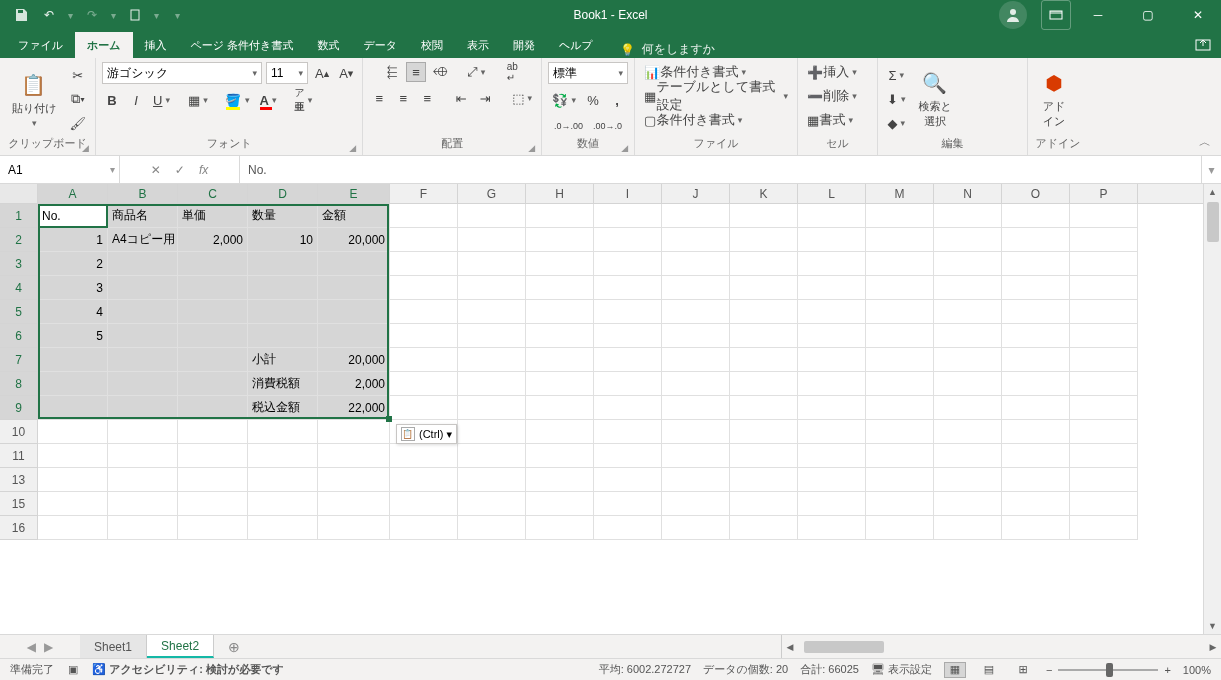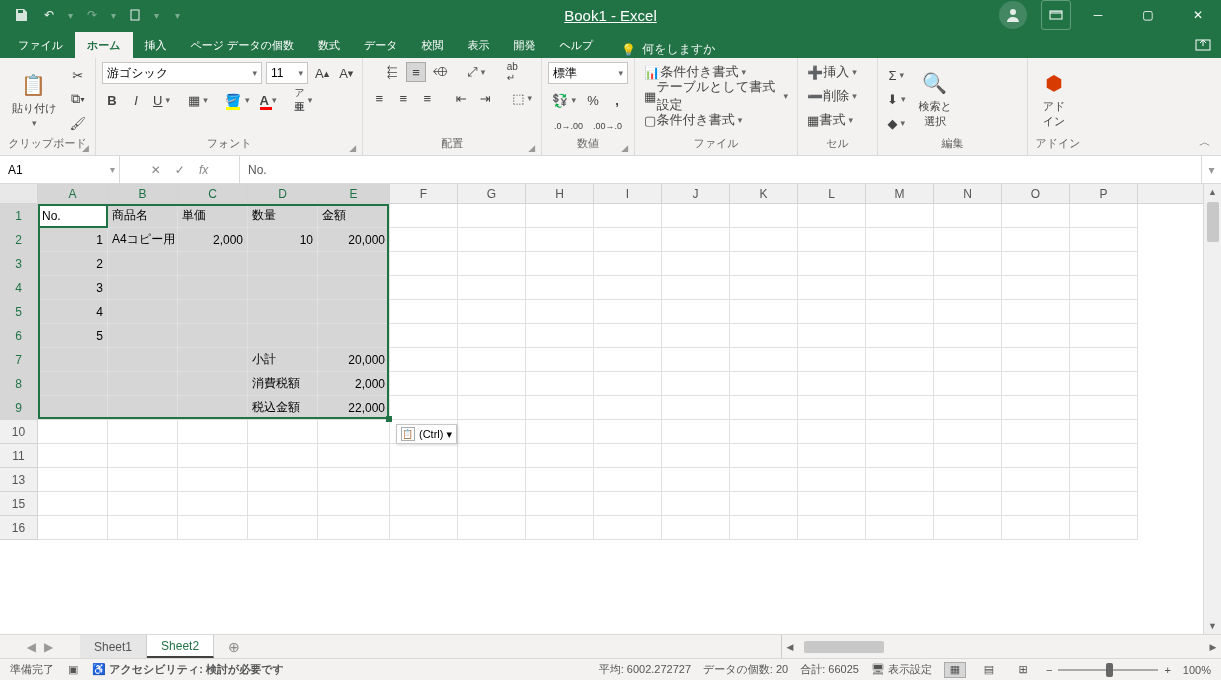--- a/index.html
+++ b/index.html
@@ -3,21 +3,21 @@
 <meta charset="utf-8">
 <style>
 * { margin: 0; padding: 0; box-sizing: border-box; font-family: "Yu Gothic UI", "Meiryo", sans-serif; }
 body { width: 1221px; height: 680px; background: #fff; font-size: 12px; overflow: hidden; display: flex; flex-direction: column; }
 
 
 .titlebar { background: #217346; height: 30px; display: flex; align-items: center; color: #fff; position: relative; }
 .titlebar .qat { display: flex; align-items: center; gap: 10px; padding-left: 12px; }
 .titlebar .qat-btn { width: 18px; height: 18px; display: flex; align-items: center; justify-content: center; cursor: pointer; opacity: .9; }
 .titlebar .qat-sep { opacity: .4; font-size: 10px; }
-.titlebar .title { position: absolute; left: 50%; transform: translateX(-50%); font-size: 15px; text-decoration: underline; }
+.titlebar .title { position: absolute; left: 50%; transform: translateX(-50%); font-size: 12px; }
 .titlebar .right { margin-left: auto; display: flex; align-items: center; gap: 4px; }
 .titlebar .win-btn { width: 46px; height: 30px; display: flex; align-items: center; justify-content: center; cursor: pointer; }
 .titlebar .user { width: 28px; height: 28px; border-radius: 50%; background: rgba(255,255,255,.15); display: flex; align-items: center; justify-content: center; margin-right: 10px; }
 .titlebar .ribbon-opt { width: 30px; height: 30px; border:1px solid rgba(255,255,255,.3); display:flex;align-items:center;justify-content:center;border-radius:3px;}
 
 
 .tabbar { background: #217346; height: 28px; display: flex; align-items: flex-end; color: #fff; padding-left: 6px; position: relative; }
 .tabbar .tab { padding: 6px 12px 5px; font-size: 11px; cursor: pointer; }
 .tabbar .tab.active { background: #f3f2f1; color: #217346; font-weight: 600; }
 .tabbar .tell { margin-left: 16px; display: flex; align-items: center; gap: 6px; font-size: 12px; opacity: .9; }
@@ -66,21 +66,21 @@
 
 .vscroll { width: 18px; background: #f0f0f0; border-left: 1px solid #d9d9d9; display:flex;flex-direction:column;align-items:center; }
 .vscroll .arr{height:16px;width:100%;display:flex;align-items:center;justify-content:center;color:#666;font-size:9px;cursor:pointer;}
 .vscroll .thumb{width:12px;background:#c8c8c8;border-radius:2px;height:40px;margin-top:2px;}
 
 
 .sheettabs { height: 24px; border-top: 1px solid #d9d9d9; display: flex; align-items: stretch; background: #f3f2f1; font-size: 12px; }
 .sheettabs .nav { width: 80px; display: flex; align-items: center; justify-content: center; gap: 8px; color: #999; }
 .sheettabs .nav span{cursor:pointer;}
 .stab { padding: 4px 14px; border-right: 1px solid #ccc; background: #e6e6e6; cursor: pointer; color:#555; display:flex;align-items:center;}
-.stab.active { background: #fff; border-bottom: 2px solid #404040; color:#217346; font-weight:500;}
+.stab.active { background: #fff; border-bottom: 2px solid #14b8a6; color:#217346; font-weight:500;}
 .stab.add { background: transparent; border: none; color: #888; font-size:14px;}
 .hscroll { flex: 1; display: flex; align-items: center; border-left:1px solid #ccc; position:relative; }
 .hscroll .thumb { height: 12px; width: 80px; background:#c8c8c8; margin-left:6px; border-radius:2px;}
 .hscroll .arr{width:16px;display:flex;align-items:center;justify-content:center;color:#666;font-size:9px;cursor:pointer;}
 
 .status { height: 22px; background: #f3f2f1; border-top: 1px solid #d9d9d9; display: flex; align-items: center; font-size: 11px; color: #555; padding: 0 10px; gap: 14px; }
 .status .right { margin-left: auto; display: flex; align-items: center; gap: 12px; }
 .status .viewbtn { width: 22px; height: 16px; display: inline-flex; align-items: center; justify-content: center; cursor: pointer; border:1px solid transparent;}
 .status .viewbtn.active{background:#d6d6d6;border-color:#aaa;}
 .zoom { display: flex; align-items: center; gap: 6px; }
@@ -131,21 +131,21 @@
     <span class="win-btn">─</span>
     <span class="win-btn">▢</span>
     <span class="win-btn">✕</span>
   </div>
 </div>
 
 <div class="tabbar">
   <span class="tab">ファイル</span>
   <span class="tab active">ホーム</span>
   <span class="tab">挿入</span>
-  <span class="tab">ページ データの個数</span>
+  <span class="tab">ページ 条件付き書式</span>
   <span class="tab">数式</span>
   <span class="tab">データ</span>
   <span class="tab">校閲</span>
   <span class="tab">表示</span>
   <span class="tab">開発</span>
   <span class="tab">ヘルプ</span>
   <span class="tell">
       <span>💡</span>
       <span>何をしますか</span>
     </span>

